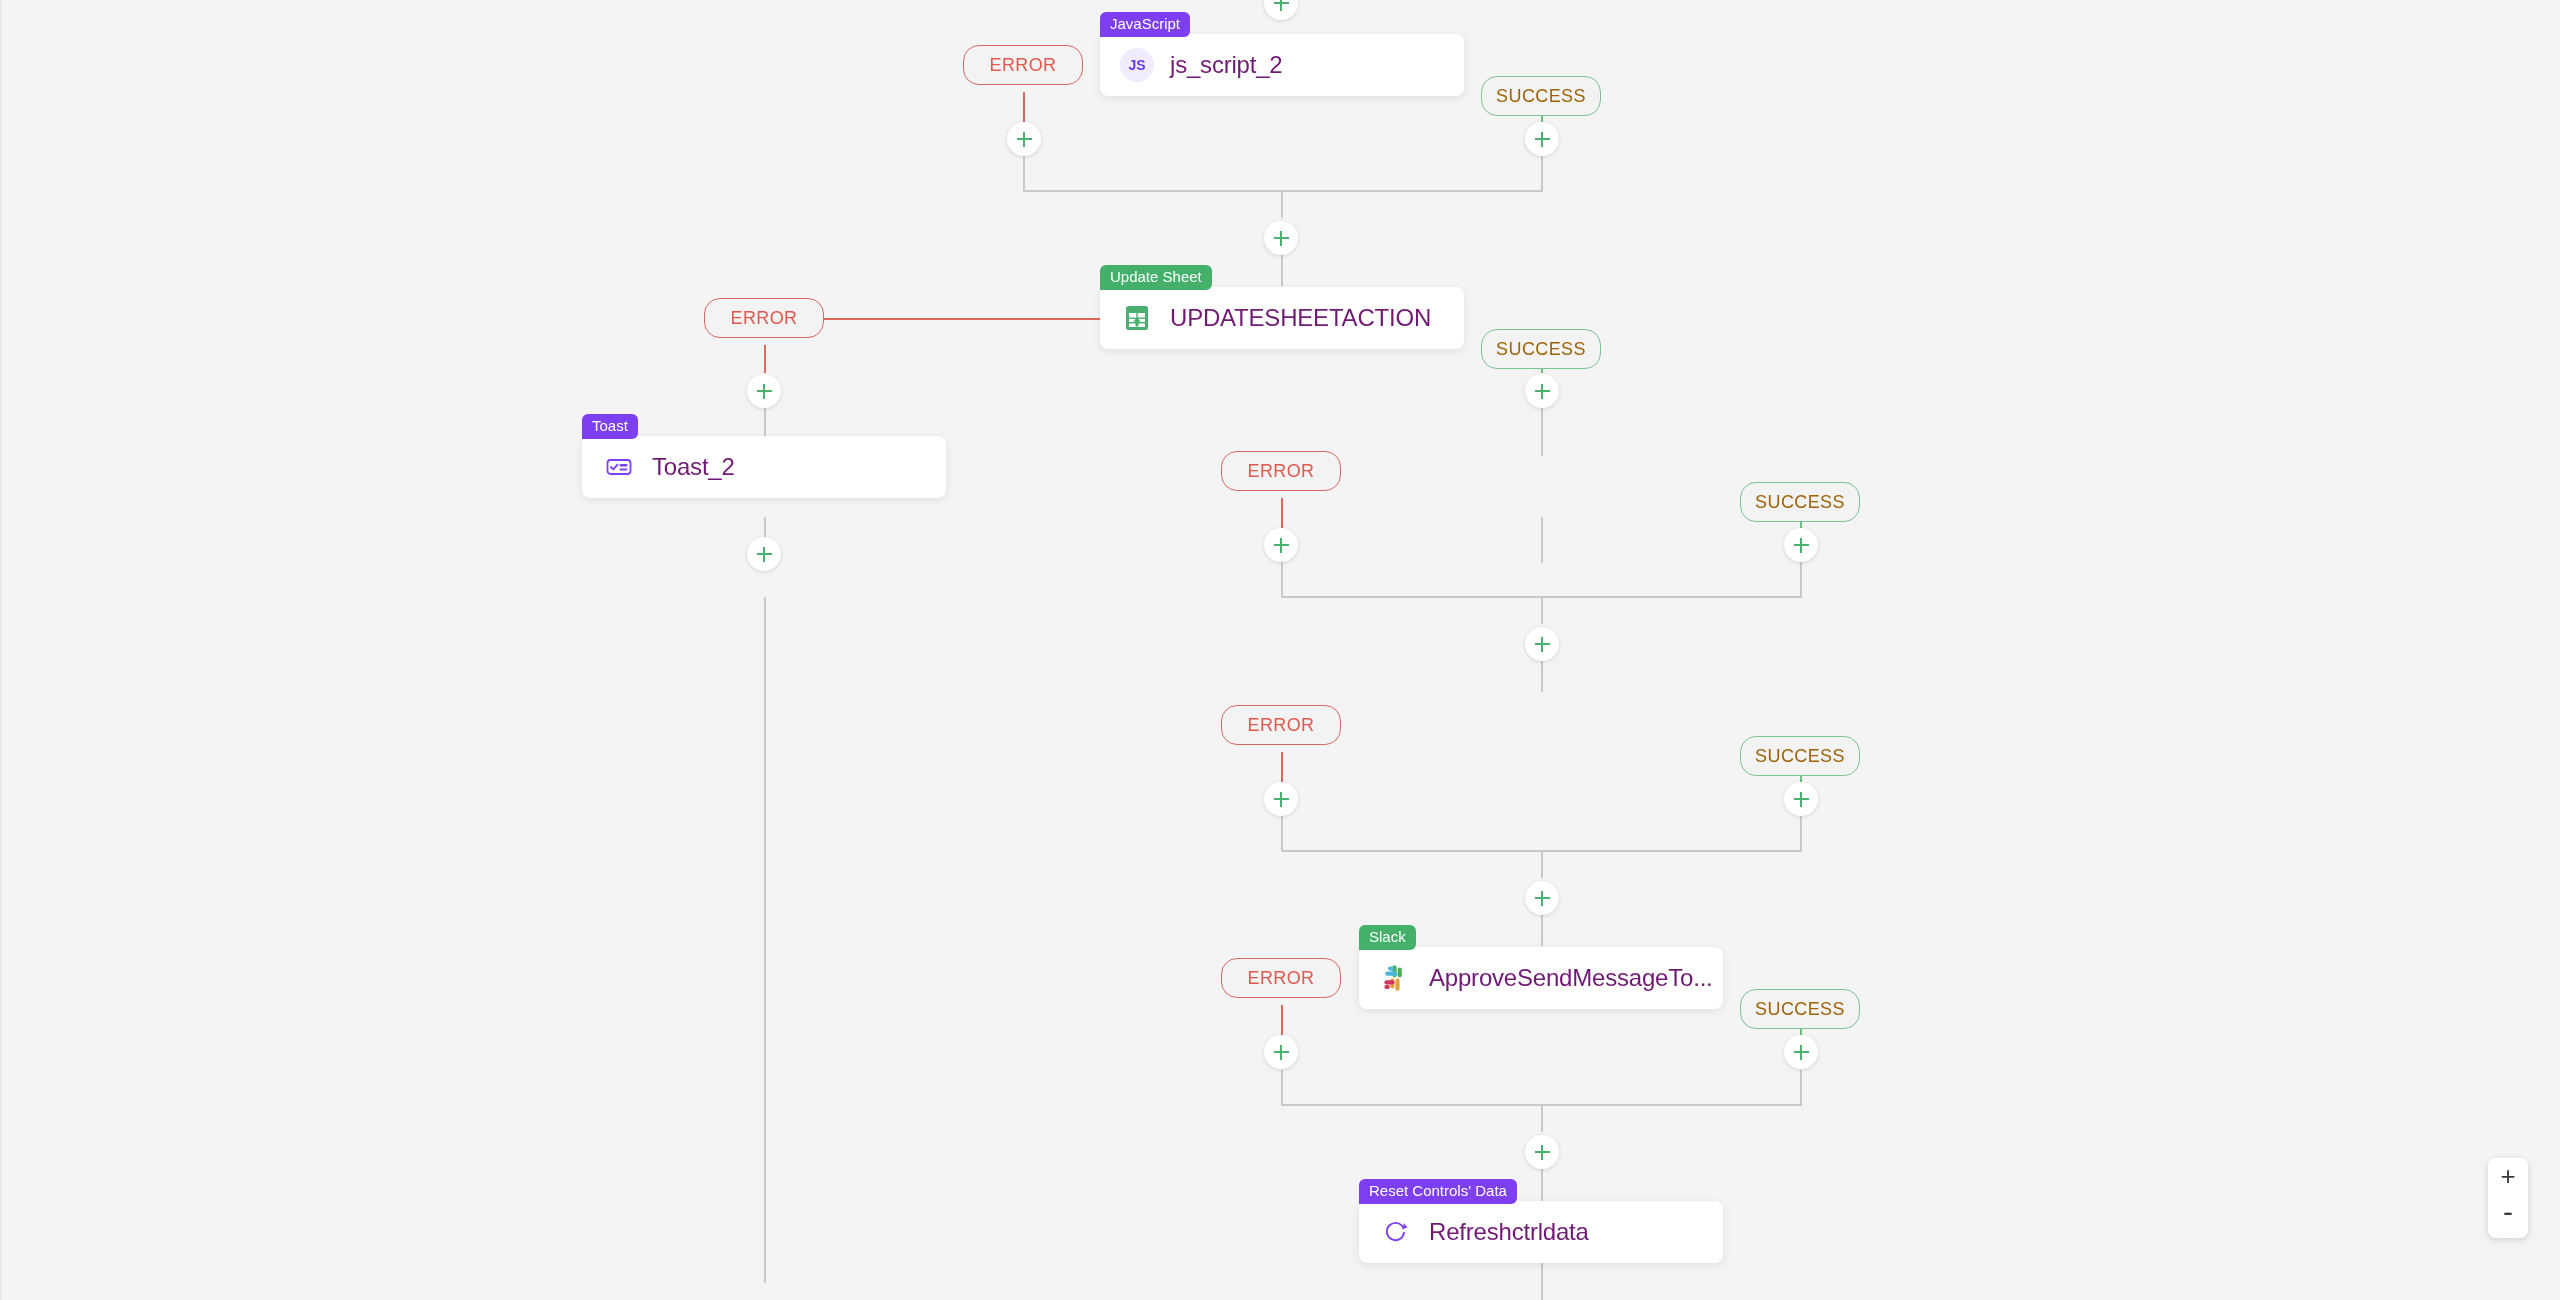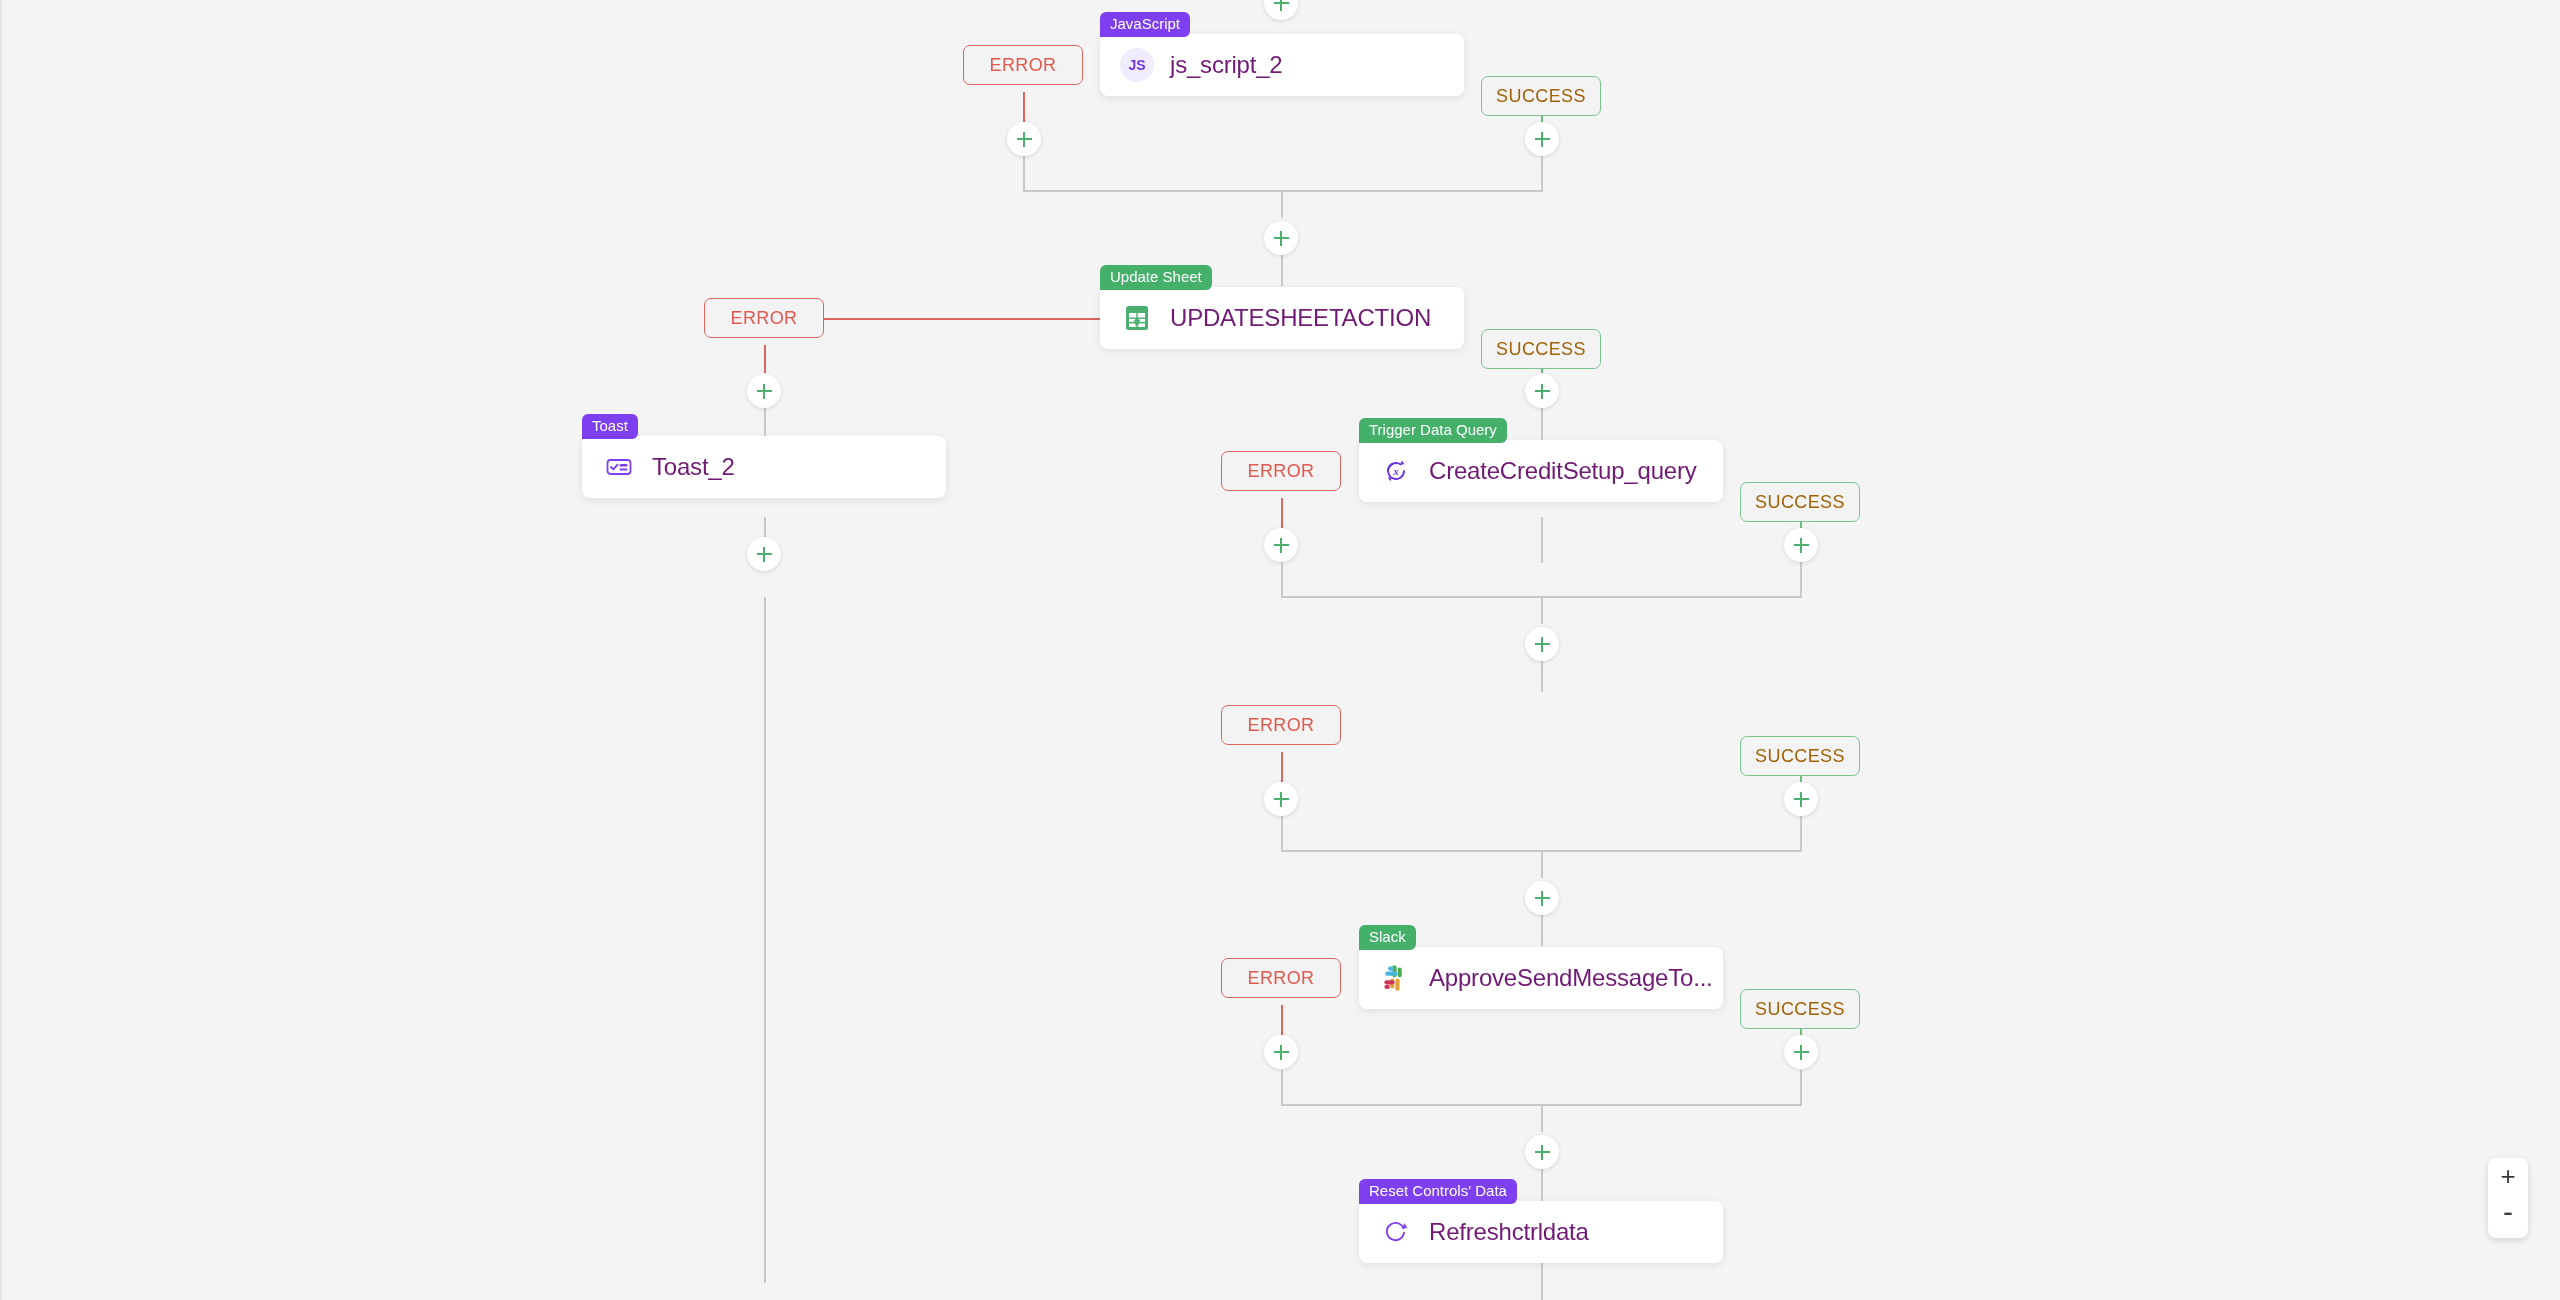--- a/index.html
+++ b/index.html
@@ -72,21 +72,21 @@
     font-family: "Liberation Sans", sans-serif;
     line-height: 18px;
   }
   .badge.purple { background: #7d3ff0; }
   .badge.green  { background: #44b06a; }
 
   
   .pill {
     position: absolute;
     height: 40px;
-    border-radius: 7px;
+    border-radius: 16px;
     display: flex; align-items: center; justify-content: center;
     font-size: 18px;
     letter-spacing: 0.4px;
     cursor: pointer;
     z-index: 5;
     background: #f3f3f3;
     font-family: "Liberation Sans", sans-serif;
   }
   .pill.error   { width: 120px; border: 1.6px solid #d9685f; color: #e0594e; }
   .pill.success { width: 120px; border: 1.6px solid #7cc394; color: #a16207; margin-top: 31px; }
@@ -235,33 +235,20 @@
     </span>
     <span class="nlabel">Toast_2</span>
   </div>
 
   <div class="pill error" style="left:1219px; top:451px;">
     <span>ERROR</span>
   </div>
   <div class="pill success" style="left:1738px; top:451px;">
     <span>SUCCESS</span>
   </div>
-  <div class="node" style="left:1357px; top:440px; width:364px;">
-    <span class="badge green">Trigger Data Query</span>
-    <span class="icon">
-      <svg width="30" height="30" viewBox="0 0 30 30">
-        <path d="M23 15 a8 8 0 1 1 -3.3 -6.5" fill="none" stroke="#6b38e8" stroke-width="1.9" stroke-linecap="round"></path>
-        <path d="M7 15 a8 8 0 0 1 3.3 -6.5" fill="none" stroke="#6b38e8" stroke-width="1.9" stroke-linecap="round"></path>
-        <path d="M20.8 4.6 l-1.5 4.2 l4.2 -0.6 z" fill="#6b38e8"></path>
-        <path d="M9.4 25.3 l1.5 -4.2 l-4.2 0.6 z" fill="#6b38e8"></path>
-        <text x="15" y="19.2" font-family="Liberation Serif, serif" font-size="11" font-style="italic" font-weight="bold" fill="#6b38e8" text-anchor="middle">x</text>
-      </svg>
-    </span>
-    <span class="nlabel">CreateCreditSetup_query</span>
-  </div>
 
   <div class="pill error" style="left:1219px; top:705px;">
     <span>ERROR</span>
   </div>
   <div class="pill success" style="left:1738px; top:705px;">
     <span>SUCCESS</span>
   </div>
 
   <div class="pill error" style="left:1219px; top:958px;">
     <span>ERROR</span>

